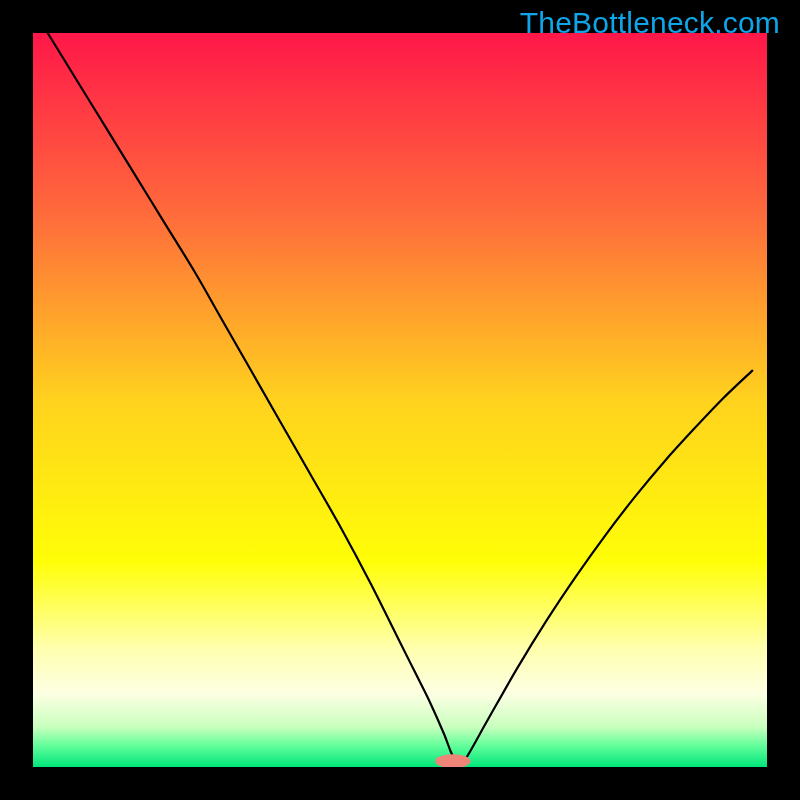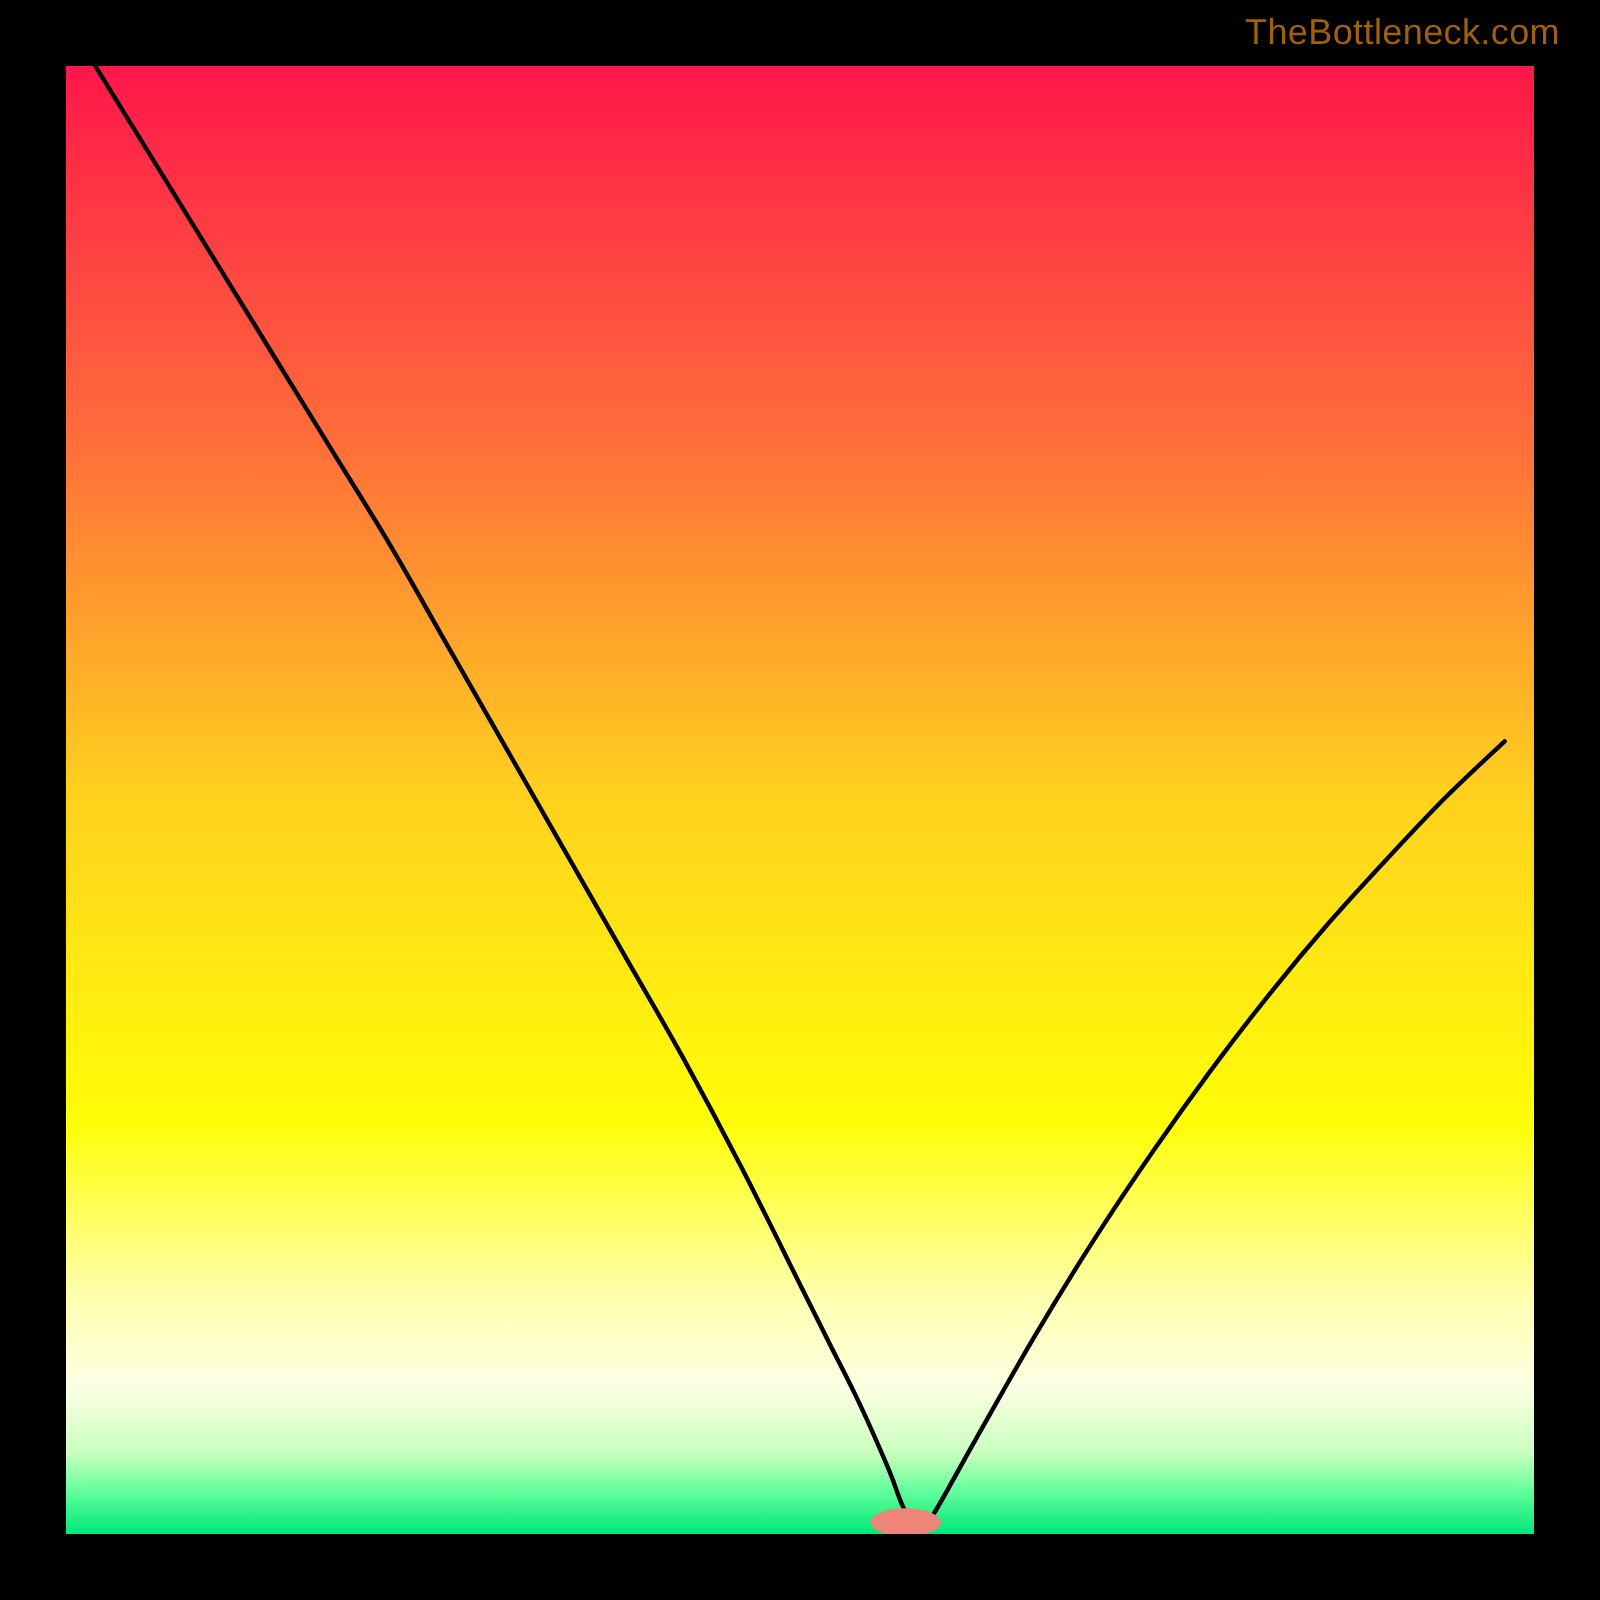--- a/index.html
+++ b/index.html
@@ -16,22 +16,22 @@
     width: 800px;
     height: 800px;
     background: #000;
   }
   .plot {
     position: absolute;
     box-sizing: border-box;
   }
   .watermark {
     position: absolute;
-    color: #a16207;
-    font-size: 18px;
+    color: #0ea5e9;
+    font-size: 30px;
     font-weight: 500;
     letter-spacing: 0.2px;
     user-select: none;
   }
   svg { display: block; }
 </style>
 </head>
 <body>
 
 <div class="frame">

